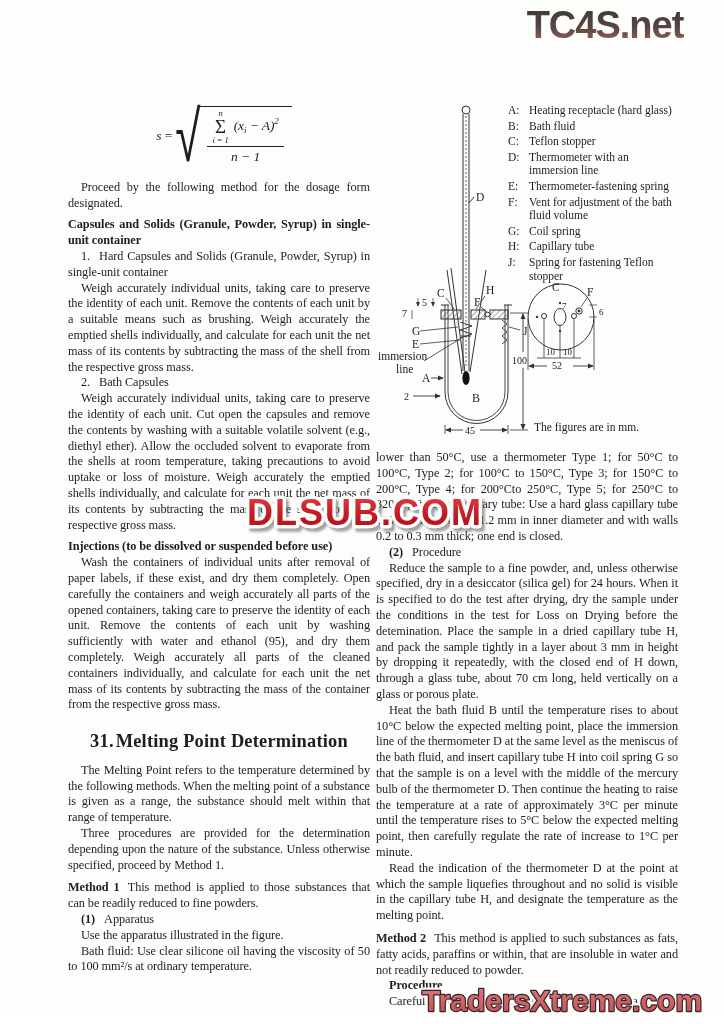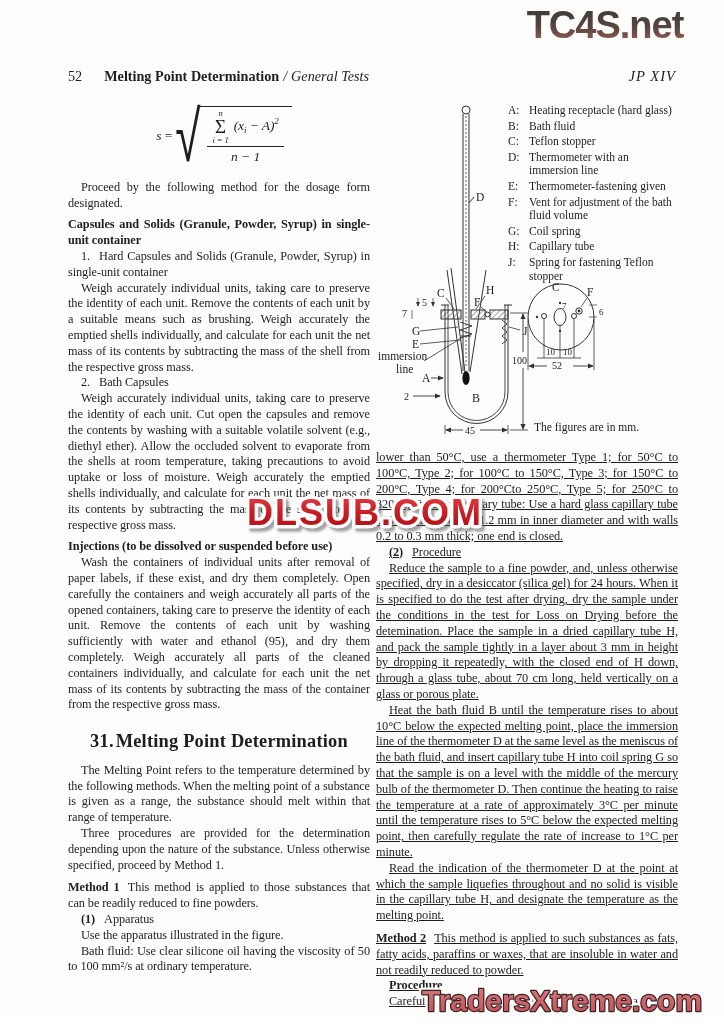--- a/index.html
+++ b/index.html
@@ -11,21 +11,21 @@
   #hdr .pg{margin-right:22px;}
   #hdr .ttl{font-weight:bold;}
   #hdr .sep{font-style:italic;margin:0 4px;}
   #hdr .gt{font-style:italic;}
   #hdr .ed{position:absolute;right:0;top:0;font-style:italic;font-size:14.6px;letter-spacing:1px;}
 
   
   .col{position:absolute;width:302px;font-size:12.3px;line-height:15.8px;
        text-align:justify;letter-spacing:-0.08px;}
   #colL{left:68px;top:100px;}
-  #colRtext{left:376px;top:450px;text-decoration:underline;}
+  #colRtext{left:376px;top:450px;}
   .p{text-indent:13px;margin:0;}
   .p0{text-indent:0;margin:0;}
   .bh{font-weight:bold;margin-top:6px;}
   .runin{margin-top:7px;}
   .runin b{margin-right:8px;}
   .inum{font-weight:bold;margin-right:9px;}
   .lnum{margin-right:9px;}
 
   
   .formula{display:flex;align-items:center;justify-content:center;gap:3px;
@@ -66,24 +66,20 @@
     <defs>
       <linearGradient id="wg1" x1="0" y1="0" x2="0" y2="1">
         <stop offset="0.12" stop-color="#3f3b39"></stop>
           <stop offset="0.55" stop-color="#584540"></stop>
           <stop offset="0.95" stop-color="#9c6156"></stop>
       </linearGradient>
     </defs>
     <text x="111" y="37" text-anchor="middle" font-family="Liberation Sans, sans-serif" font-size="38" font-weight="bold" letter-spacing="-1" fill="url(#wg1)">TC4S.net</text>
   </svg>
 
-  <div id="hdr">
-    <span class="pg">52</span><span class="ttl">Melting Point Determination</span><span class="sep">/</span><span class="gt">General Tests</span>
-    <span class="ed">JP XIV</span>
-  </div>
 
   <div id="colL" class="col">
 
     <div class="formula">
       <span class="f-lhs"><i>s</i> <span>=</span></span>
       <span class="f-rad">√</span>
       <span class="f-frac">
         <span class="f-num">
           <span class="f-sum">
             <span class="f-sup">n</span>
@@ -246,21 +242,21 @@
       <div class="leg">
           <span>C:</span>
           <span>Teflon stopper</span>
         </div>
       <div class="leg">
           <span>D:</span>
           <span>Thermometer with an immersion line</span>
         </div>
       <div class="leg">
           <span>E:</span>
-          <span>Thermometer-fastening given</span>
+          <span>Thermometer-fastening spring</span>
         </div>
       <div class="leg">
           <span>F:</span>
           <span>Vent for adjustment of the bath fluid volume</span>
         </div>
       <div class="leg">
           <span>G:</span>
           <span>Coil spring</span>
         </div>
       <div class="leg">
@@ -273,21 +269,21 @@
         </div>
     </div>
   </div>
 
   <div id="colRtext" class="col">
     <p class="p0">lower than 50°C, use a thermometer Type 1; for 50°C to 100°C, Type 2; for 100°C to 150°C, Type 3; for 150°C to 200°C, Type 4; for 200°Cto 250°C, Type 5; for 250°C to 320°C, Type 6. Capillary tube: Use a hard glass capillary tube 120 mm long, 0.8 to 1.2 mm in inner diameter and with walls 0.2 to 0.3 mm thick; one end is closed.</p>
     <p class="p"><span class="inum">(2)</span><span>Procedure</span></p>
     <p class="p">Reduce the sample to a fine powder, and, unless otherwise specified, dry in a desiccator (silica gel) for 24 hours. When it is specified to do the test after drying, dry the sample under the conditions in the test for Loss on Drying before the detemination. Place the sample in a dried capillary tube H, and pack the sample tightly in a layer about 3 mm in height by dropping it repeatedly, with the closed end of H down, through a glass tube, about 70 cm long, held vertically on a glass or porous plate.</p>
     <p class="p">Heat the bath fluid B until the temperature rises to about 10°C below the expected melting point, place the immersion line of the thermometer D at the same level as the meniscus of the bath fluid, and insert capillary tube H into coil spring G so that the sample is on a level with the middle of the mercury bulb of the thermometer D. Then continue the heating to raise the temperature at a rate of approximately 3°C per minute until the temperature rises to 5°C below the expected melting point, then carefully regulate the rate of increase to 1°C per minute.</p>
     <p class="p">Read the indication of the thermometer D at the point at which the sample liquefies throughout and no solid is visible in the capillary tube H, and designate the temperature as the melting point.</p>
-    <p class="p0 runin"><b>Method 2</b><span>This method is applied to such substances as fats, fatty acids, paraffins or waxes, that are insoluble in water and not readily reduced to powder.</span></p>
+    <p class="p0 runin"><b>Method 2</b><span>This method is applied to such substances as fats, fatty acids, paraffins or within, that are insoluble in water and not readily reduced to powder.</span></p>
     <p class="p"><b>Procedure</b></p>
     <p class="p">Carefully melt the sample at as low a temperature as possi-</p>
   </div>
 
   <svg class="wm" style="left:224px;top:488px;" width="282" height="50" viewBox="0 0 282 50">
     <defs>
       <linearGradient id="wg2" x1="0" y1="0" x2="0" y2="1">
         <stop offset="0.1" stop-color="#e23a40"></stop>
           <stop offset="0.55" stop-color="#c31b22"></stop>
           <stop offset="1" stop-color="#ab1018"></stop>

